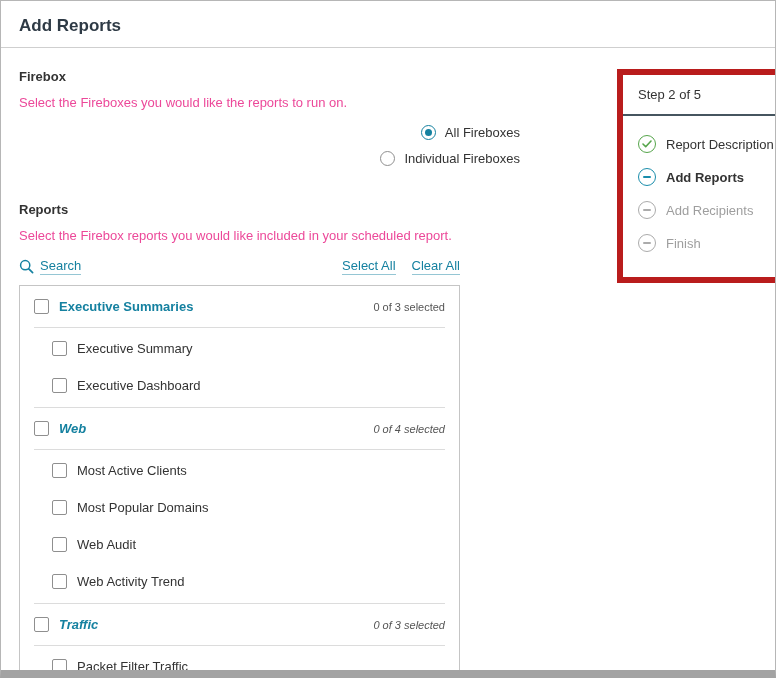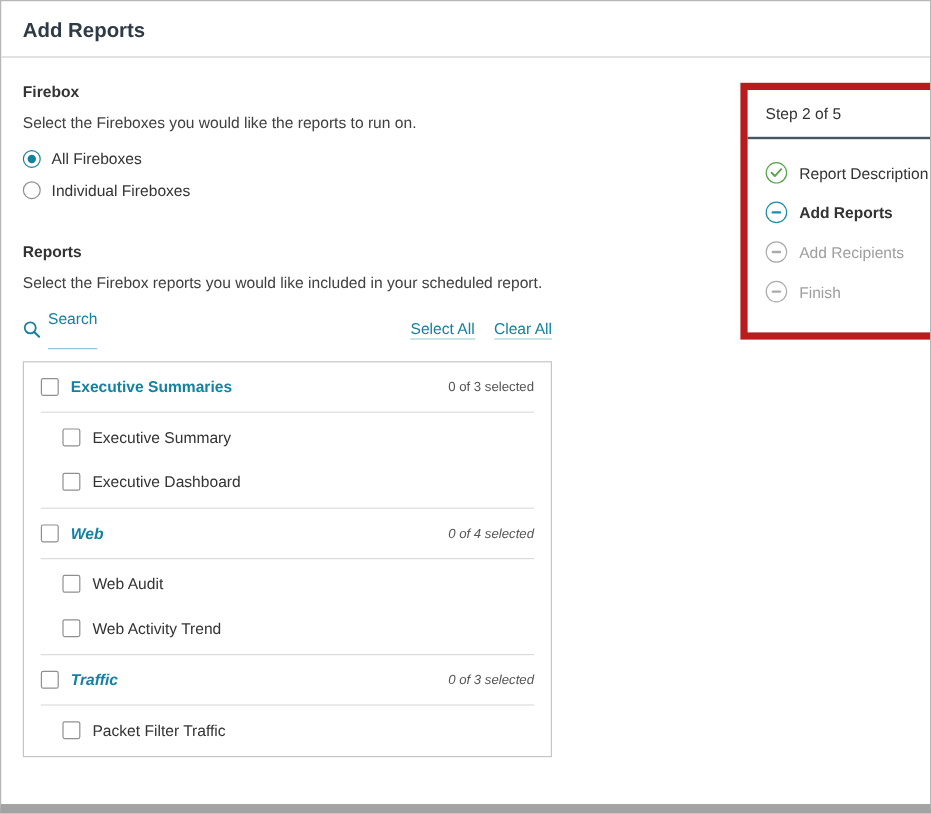--- a/index.html
+++ b/index.html
@@ -30,24 +30,24 @@
     padding:21px 18px 0 18px;
   }
   .left-col { width:501px; flex:none; }
   .right-col { flex:none; margin-left:97px; }
 
   
   .section-heading {
     font-size:13px; font-weight:700; color:#333; margin-bottom:11px;
   }
   .section-desc {
-    font-size:13px; color:#404040; margin-bottom:15px;
+    font-size:13px; color:#ec4899; margin-bottom:15px;
   }
   .radio-row {
-    display:flex; align-items:center; margin-bottom:11px; cursor:pointer;
+    display:flex; align-items:center; margin-bottom:11px; cursor:pointer;justify-content:flex-end;
   }
   .radio {
     width:15px; height:15px; border-radius:50%;
     border:1px solid #8f8f8f; background:#fff;
     display:inline-flex; align-items:center; justify-content:center;
     flex:none;
   }
   .radio--on { border-color:#1581a0; }
   .radio--on::after {
     content:""; width:7px; height:7px; border-radius:50%; background:#1581a0;
@@ -57,21 +57,21 @@
   .reports-heading { margin-top:36px; }
 
   
   .toolbar {
     width:441px; display:flex; align-items:center; margin-bottom:10px;
   }
   .search-link {
     display:flex; align-items:center; color:#1581a0; font-size:13px;
     cursor:pointer; text-decoration:none;
   }
-  .search-link .label { margin-left:6px; border-bottom:1px solid rgba(21,129,160,.45); padding-bottom:17px; }
+  .search-link .label { margin-left:6px; border-bottom:1px solid rgba(21,129,160,.45); padding-bottom:1px; }
   .toolbar-spacer { flex:1; }
   .txt-link {
     color:#1581a0; font-size:13px; cursor:pointer; text-decoration:none;
     border-bottom:1px solid rgba(21,129,160,.45); padding-bottom:1px;
   }
   .txt-link + .txt-link { margin-left:16px; }
 
   
   .report-box {
     width:441px; border:1px solid #c5c5c5; background:#fff;
@@ -190,20 +190,28 @@
 
         <div class="rgroup">
           <div class="rgroup-header">
             <span class="checkbox"></span>
             <span class="rgroup-name">Web</span>
             <span class="rgroup-count">0 of 4 selected</span>
           </div>
           <div class="rgroup-items">
             <div class="ritem">
               <span class="checkbox"></span>
+              <span class="ritem-label">Most Active Clients</span>
+            </div>
+            <div class="ritem">
+              <span class="checkbox"></span>
+              <span class="ritem-label">Most Popular Domains</span>
+            </div>
+            <div class="ritem">
+              <span class="checkbox"></span>
               <span class="ritem-label">Web Audit</span>
             </div>
             <div class="ritem">
               <span class="checkbox"></span>
               <span class="ritem-label">Web Activity Trend</span>
             </div>
           </div>
         </div>
 
         <div class="rgroup">

